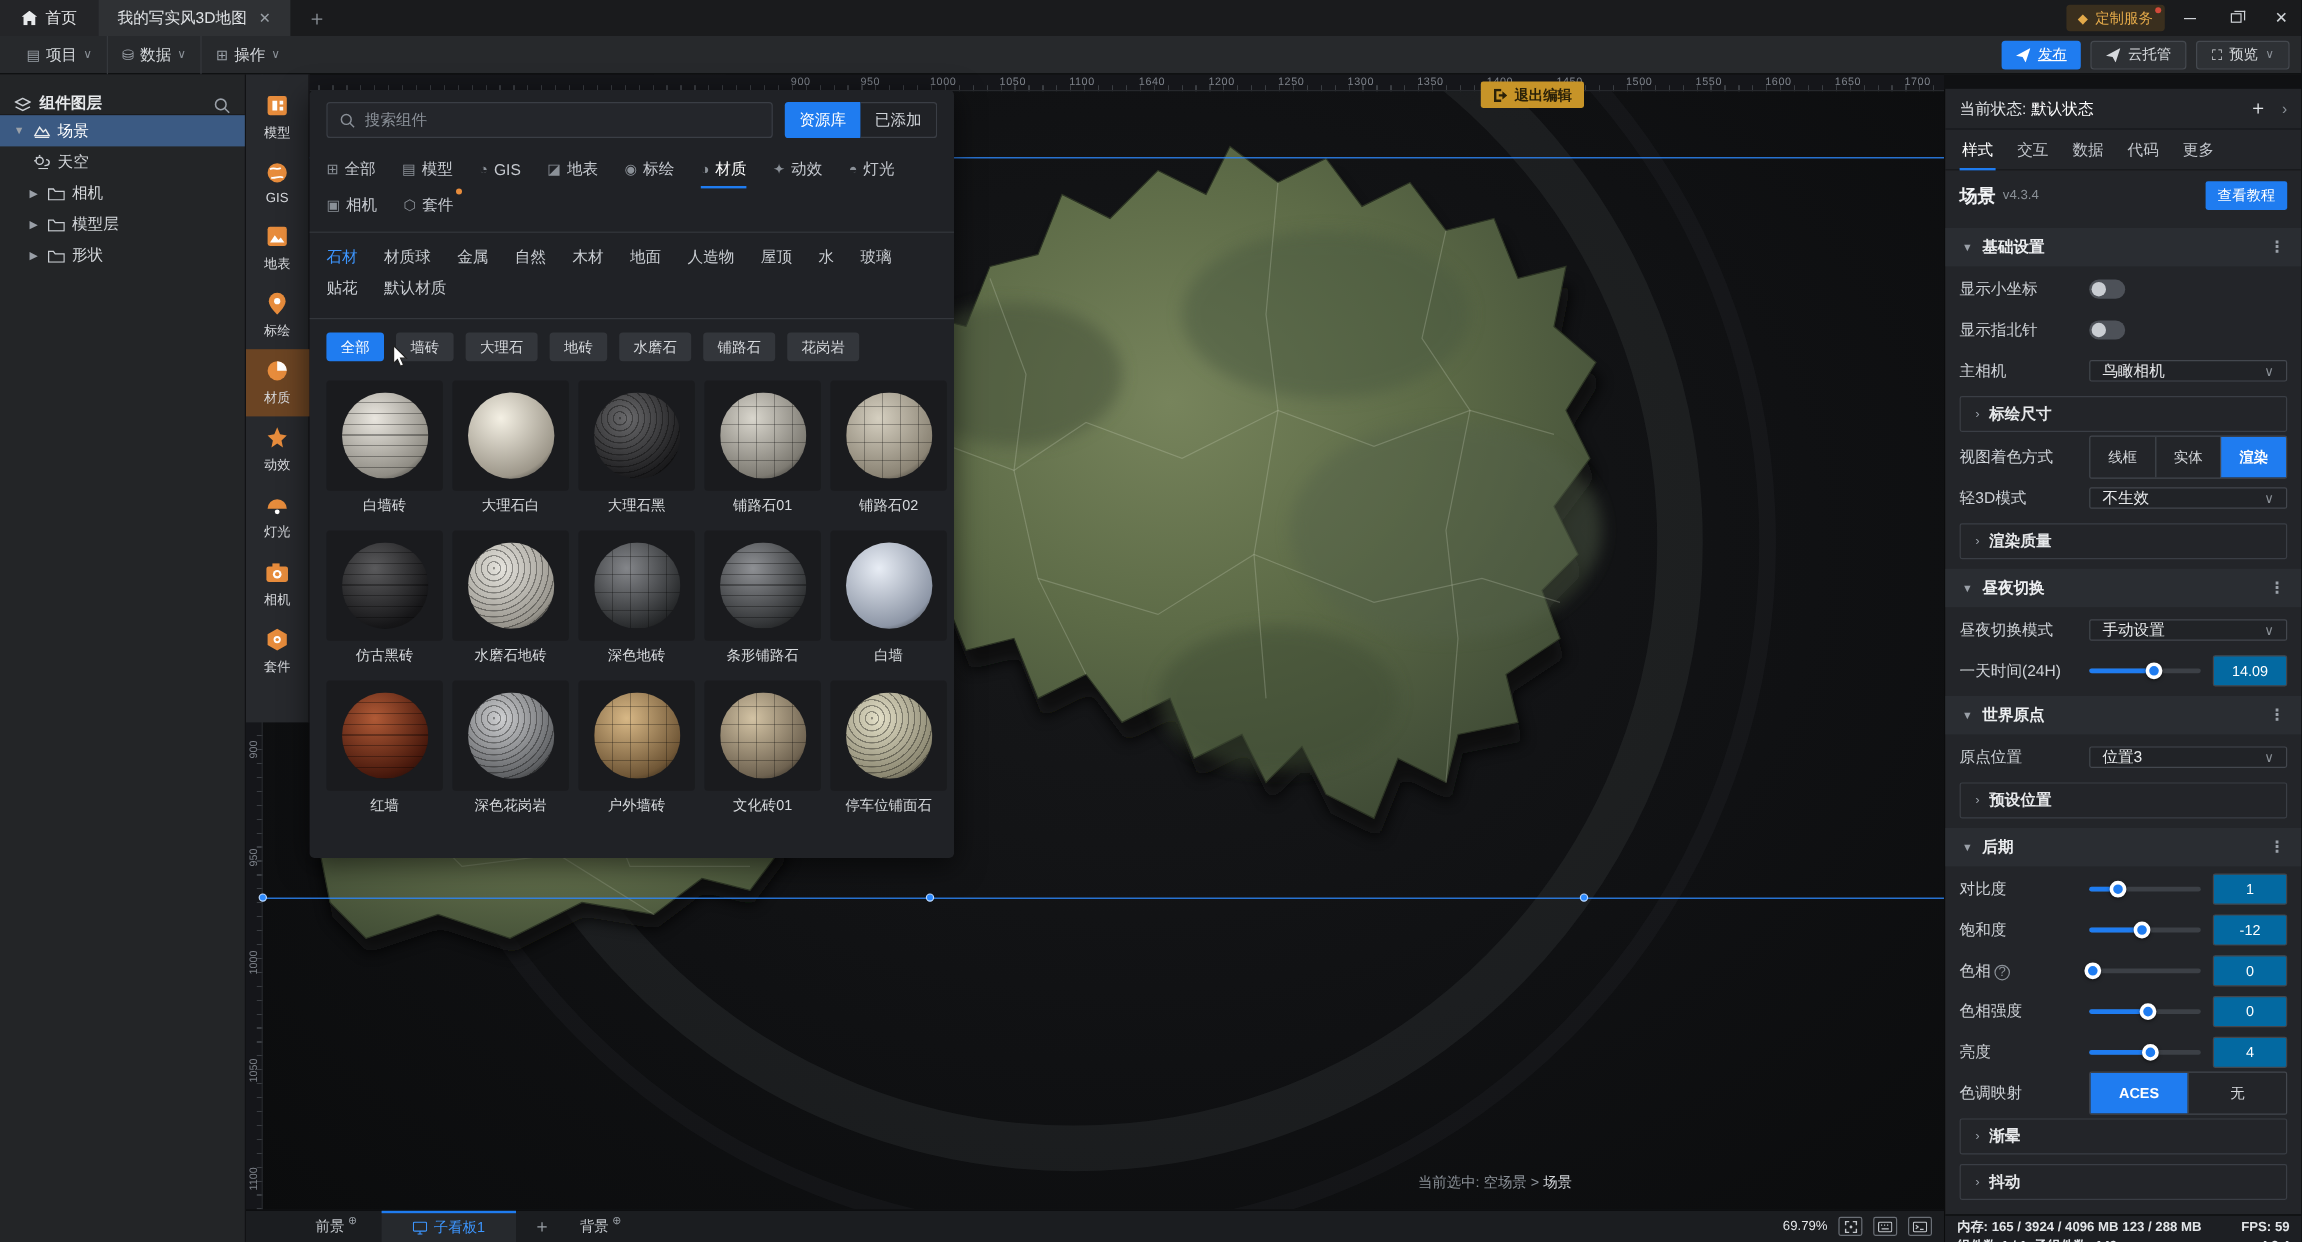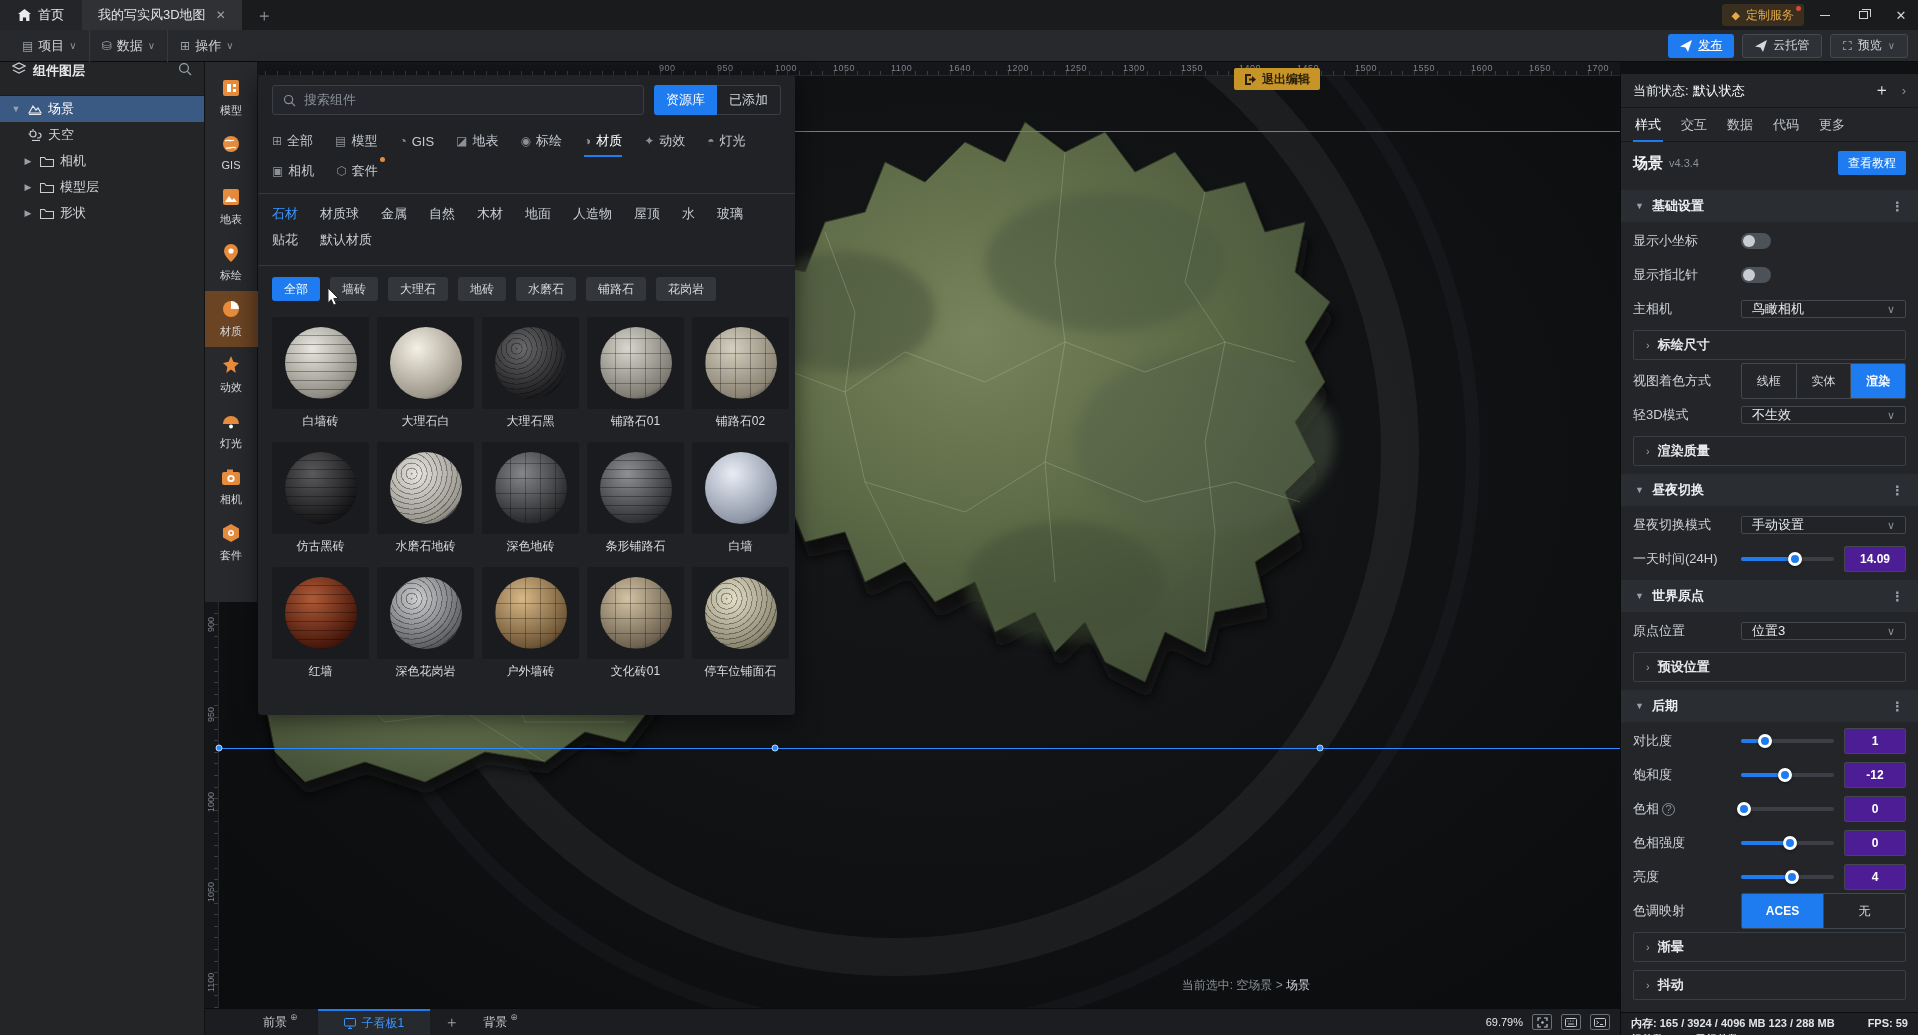--- a/index.html
+++ b/index.html
@@ -26,21 +26,21 @@
   .menu-item { display:flex; align-items:center; gap:5px; padding:0 12px; height:32px; color:#d3d6da; border-right:1px solid #35383c; }
   .menu-item .mi { color:#9aa0a8; font-size:12px; }
   .menu-item .chev { color:#8a9097; font-size:10px; }
   .mb-right { margin-left:auto; display:flex; align-items:center; gap:8px; }
   .btn { display:flex; align-items:center; gap:6px; height:24px; padding:0 12px; border-radius:3px; font-size:12px; }
   .btn-primary { background:#1f7cf0; color:#fff;text-decoration:underline; }
   .btn-ghost { background:#2e3135; border:1px solid #45494f; color:#d6d9dd; }
 
   
   .sidebar { position:absolute; left:0; top:62px; width:205px; height:973px; background:#232527; border-right:1px solid #111214; }
-  .sb-head { display:flex; align-items:flex-start; height:34px; padding:0 12px; color:#e6e8ea; font-weight:bold; gap:7px; border-bottom:1px solid #1a1b1d; }
+  .sb-head { display:flex; align-items:flex-end; height:34px; padding:0 12px; color:#e6e8ea; font-weight:bold; gap:7px; border-bottom:1px solid #1a1b1d; }
   .sb-head .sp { margin-left:auto; }
   .tree-row { display:flex; align-items:center; gap:6px; height:26px; padding-left:10px; color:#d3d6da; font-size:13px; }
   .tree-row.sel { background:#3b5a83; color:#fff; }
   .caret { width:12px; color:#9aa0a8; font-size:9px; text-align:center; }
   .ind1 { padding-left:28px; }
   .ind0b { padding-left:22px; }
 
   
   .strip { position:absolute; left:205px; top:62px; width:53px; height:540px; background:#27292d; border-right:1px solid #141518; display:flex; flex-direction:column; align-items:center; padding-top:8px; }
   .strip-item { width:53px; padding:7px 0 8px; display:flex; flex-direction:column; align-items:center; gap:4px; color:#d8dade; font-size:11px; }
@@ -126,21 +126,21 @@
   .dd .chev { margin-left:auto; color:#8a9097; font-size:11px; }
   .cbox { height:30px; border:1px solid #3a3e45; border-radius:2px; margin:4px 2px; display:flex; align-items:center; gap:8px; padding:0 12px; color:#e6e8ea; font-weight:bold; }
   .cbox .ar { color:#9aa0a8; font-size:11px; font-weight:normal; }
   .seg { flex:1; display:flex; border:1px solid #43474e; border-radius:2px; overflow:hidden; height:36px; }
   .seg .opt { flex:1; display:flex; align-items:center; justify-content:center; color:#d6d9dd; font-size:12px; border-left:1px solid #43474e; }
   .seg .opt:first-child { border-left:none; }
   .seg .opt.on { background:#1f7cf0; color:#fff; font-weight:bold; }
   .slider { flex:1; height:4px; background:#3c4046; border-radius:2px; position:relative; margin-right:10px; }
   .slider .fill { position:absolute; left:0; top:0; bottom:0; background:#1f7cf0; border-radius:2px; }
   .slider .hnd { position:absolute; top:50%; width:14px; height:14px; border-radius:50%; background:#1f7cf0; border:3px solid #fff; transform:translate(-50%,-50%); box-shadow:0 1px 3px rgba(0,0,0,.5); }
-  .valbox { width:62px; height:26px; flex:none; border:1px solid #43474e; background:#4c1d95; border-radius:2px; display:flex; align-items:center; justify-content:center; color:#fff; font-size:12px; font-weight:bold; }
+  .valbox { width:62px; height:26px; flex:none; border:1px solid #43474e; background:#0369a1; border-radius:2px; display:flex; align-items:center; justify-content:center; color:#fff; font-size:12px; font-weight:normal; }
   .ifoot { height:35px; border-top:1px solid #0b0c0d; background:#1d1f23; padding:2px 10px 0; font-size:11px; color:#e2e5e8; font-weight:bold; }
   .ifr { display:flex; justify-content:space-between; line-height:16px; }
 
   .ic { display:inline-flex; align-items:center; justify-content:center; }
   svg { display:block; }
 </style>
 </head>
 <body>
 
 <div id="stage">

